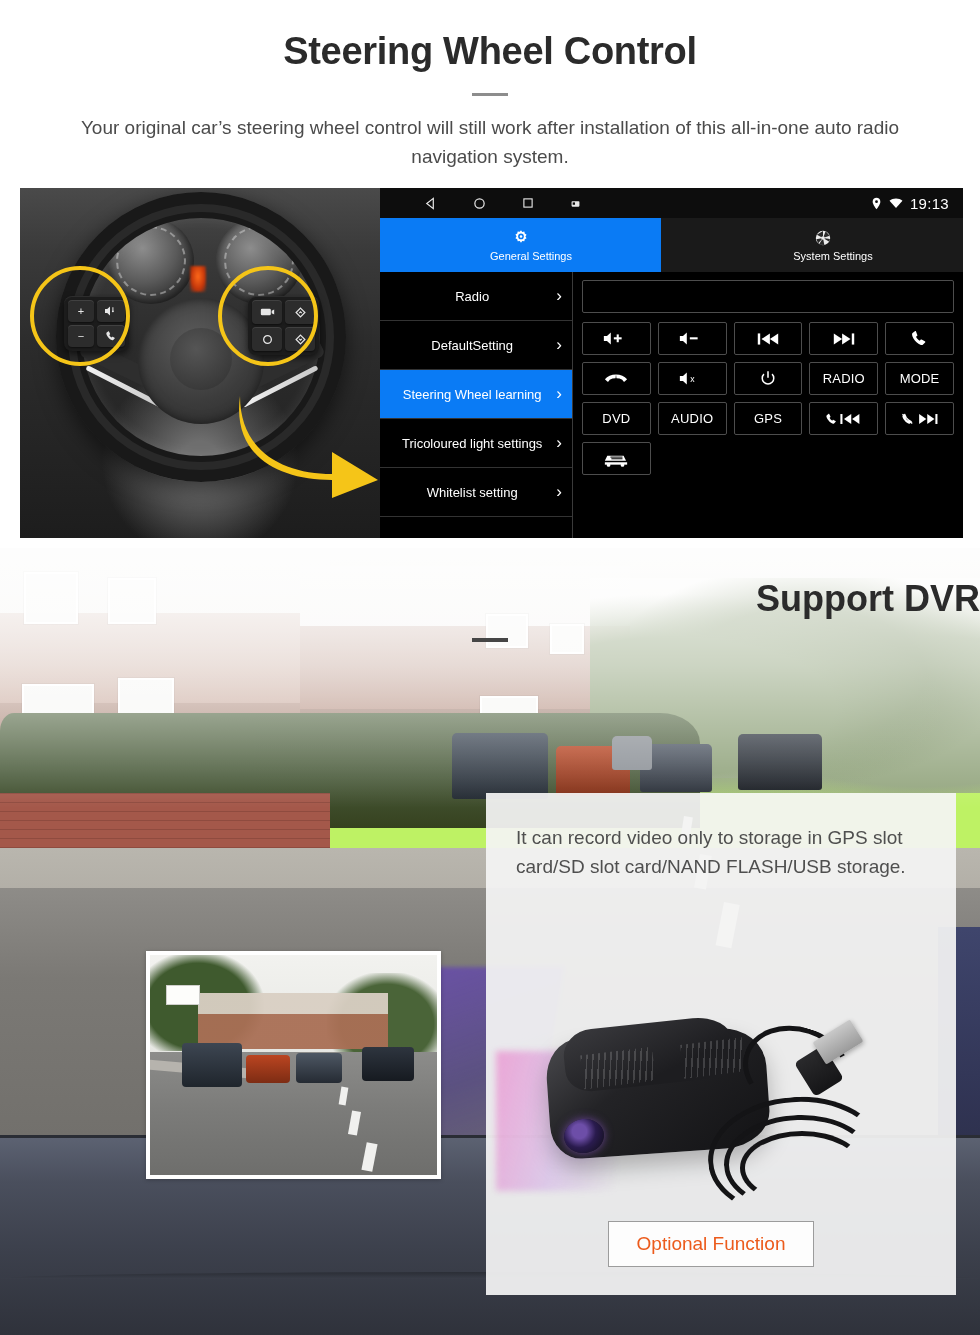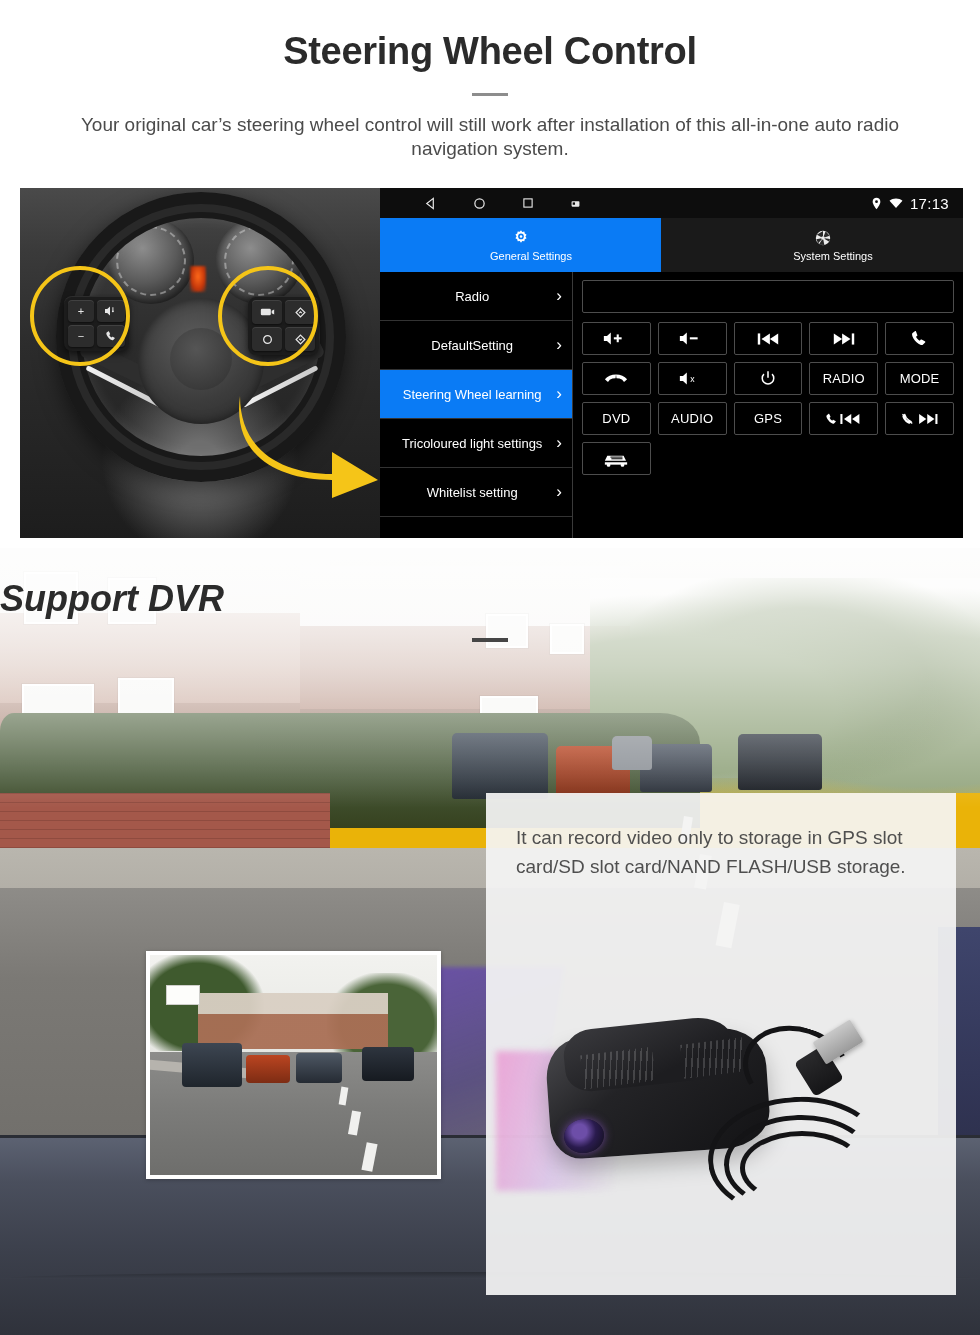--- a/index.html
+++ b/index.html
@@ -1,35 +1,35 @@
 <!DOCTYPE html>
 <html><head>
 <meta charset="utf-8">
 <style>
   * { box-sizing: border-box; margin: 0; padding: 0; }
   html, body {
     width: 980px; height: 1335px;
     font-family: "Liberation Sans", sans-serif;
     background: #ffffff; overflow: hidden;
   }
-  .page { position: relative; width: 980px; height: 1335px; background:#eab308; }
+  .page { position: relative; width: 980px; height: 1335px; background:#bef264; }
 
   
   .swc-section { position: relative; width: 980px; height: 548px; background: #fff; }
   .swc-title {
     position:absolute; top:30px; left:0; width:980px; text-align:center;
     font-size: 38px; font-weight: 700; color:#2b2b2b; letter-spacing:-0.3px;
   }
   .swc-rule {
     position:absolute; top:93px; left:50%; transform:translateX(-50%);
     width:36px; height:3px; background:#8d8d8d;
   }
   .swc-sub {
     position:absolute; top:113px; left:40px; width:900px; text-align:center;
-    font-size:19px; line-height:24px; color:#4b4b4b;
+    font-size:19px; line-height:29px; color:#4b4b4b;
   }
 
   
   .wheel-photo {
     position:absolute; left:20px; top:188px; width:360px; height:350px;
     overflow:hidden; background:#2a2a2a;
   }
   .wheel-bg {
     position:absolute; inset:0;
     background:
@@ -208,22 +208,22 @@
     position:absolute; left:404px; bottom:118px; width:140px; height:250px;
     background: linear-gradient(160deg, rgba(96,60,190,.65) 0%, rgba(60,40,150,.45) 45%, rgba(40,30,110,0) 100%);
     transform: skewX(-9deg);
     filter: blur(2px);
   }
   .dvr-fog {
     position:absolute; left:0; top:0; width:980px; height:260px;
     background:linear-gradient(180deg, rgba(255,255,255,.86) 0%, rgba(255,255,255,.55) 45%, rgba(255,255,255,.0) 100%);
   }
   .dvr-title {
-    position:absolute; top:30px; left:0; width:980px; text-align:left;
-    font-size:36px; font-weight:700; color:#2b2b2b;font-style:italic;
+    position:absolute; top:30px; left:0; width:980px; text-align:right;
+    font-size:36px; font-weight:700; color:#2b2b2b;
   }
   .dvr-rule {
     position:absolute; top:90px; left:50%; transform:translateX(-50%);
     width:36px; height:4px; background:#464646;
   }
 
   
   .inset {
     position:absolute; left:146px; top:951px; width:295px; height:228px;
     background:#fff; padding:4px; box-shadow:0 1px 4px rgba(0,0,0,.25);
@@ -407,21 +407,21 @@
             </svg>
         </div>
         <div class="sb-right">
           <svg width="11" height="13" viewBox="0 0 12 14" fill="#fff">
             <path d="M6 .8C3.6.8 1.8 2.6 1.8 5c0 3.1 4.2 8.2 4.2 8.2S10.2 8.1 10.2 5C10.2 2.6 8.4.8 6 .8z"></path>
             <circle cx="6" cy="5" r="1.5" fill="#0d0d0d"></circle>
           </svg>
           <svg width="14" height="11" viewBox="0 0 16 12" fill="#fff">
             <path d="M8 11.2 0.6 2.8C2.6 1.1 5.2.2 8 .2s5.4.9 7.4 2.6z"></path>
           </svg>
-          <span class="sb-time">17:13</span>
+          <span class="sb-time">19:13</span>
         </div>
       </div>
 
       <div class="tabs">
         <div class="tab active">
           <svg width="20" height="20" viewBox="0 0 24 24" fill="#fff">
             <path d="M12 2.6l1.5 2.1 2.5-.5.5 2.5 2.2 1.3-1.4 2.1 1.4 2.1-2.2 1.3-.5 2.5-2.5-.5L12 17.6l-1.5-2.1-2.5.5-.5-2.5-2.2-1.3L6.7 10 5.3 7.9l2.2-1.3.5-2.5 2.5.5z"></path>
             <circle cx="12" cy="10.1" r="3.4" fill="#0a7bf5"></circle>
             <circle cx="12" cy="10.1" r="1.5" fill="#fff"></circle>
           </svg>
@@ -640,15 +640,16 @@
       <div class="lens"></div>
 
       <div class="cable" style="left:256px;top:34px;width:110px;height:86px;transform:rotate(18deg);"></div>
       <div class="cable" style="left:222px;top:104px;width:176px;height:120px;transform:rotate(-4deg);"></div>
       <div class="cable" style="left:238px;top:122px;width:150px;height:96px;transform:rotate(-2deg);"></div>
       <div class="cable" style="left:254px;top:138px;width:124px;height:74px;transform:rotate(0deg);"></div>
       <div class="usb-neck"></div>
       <div class="usb"></div>
     </div>
 
+    <div class="opt-btn">Optional Function</div>
   </div>
 
 </div>
 
 </body></html>

